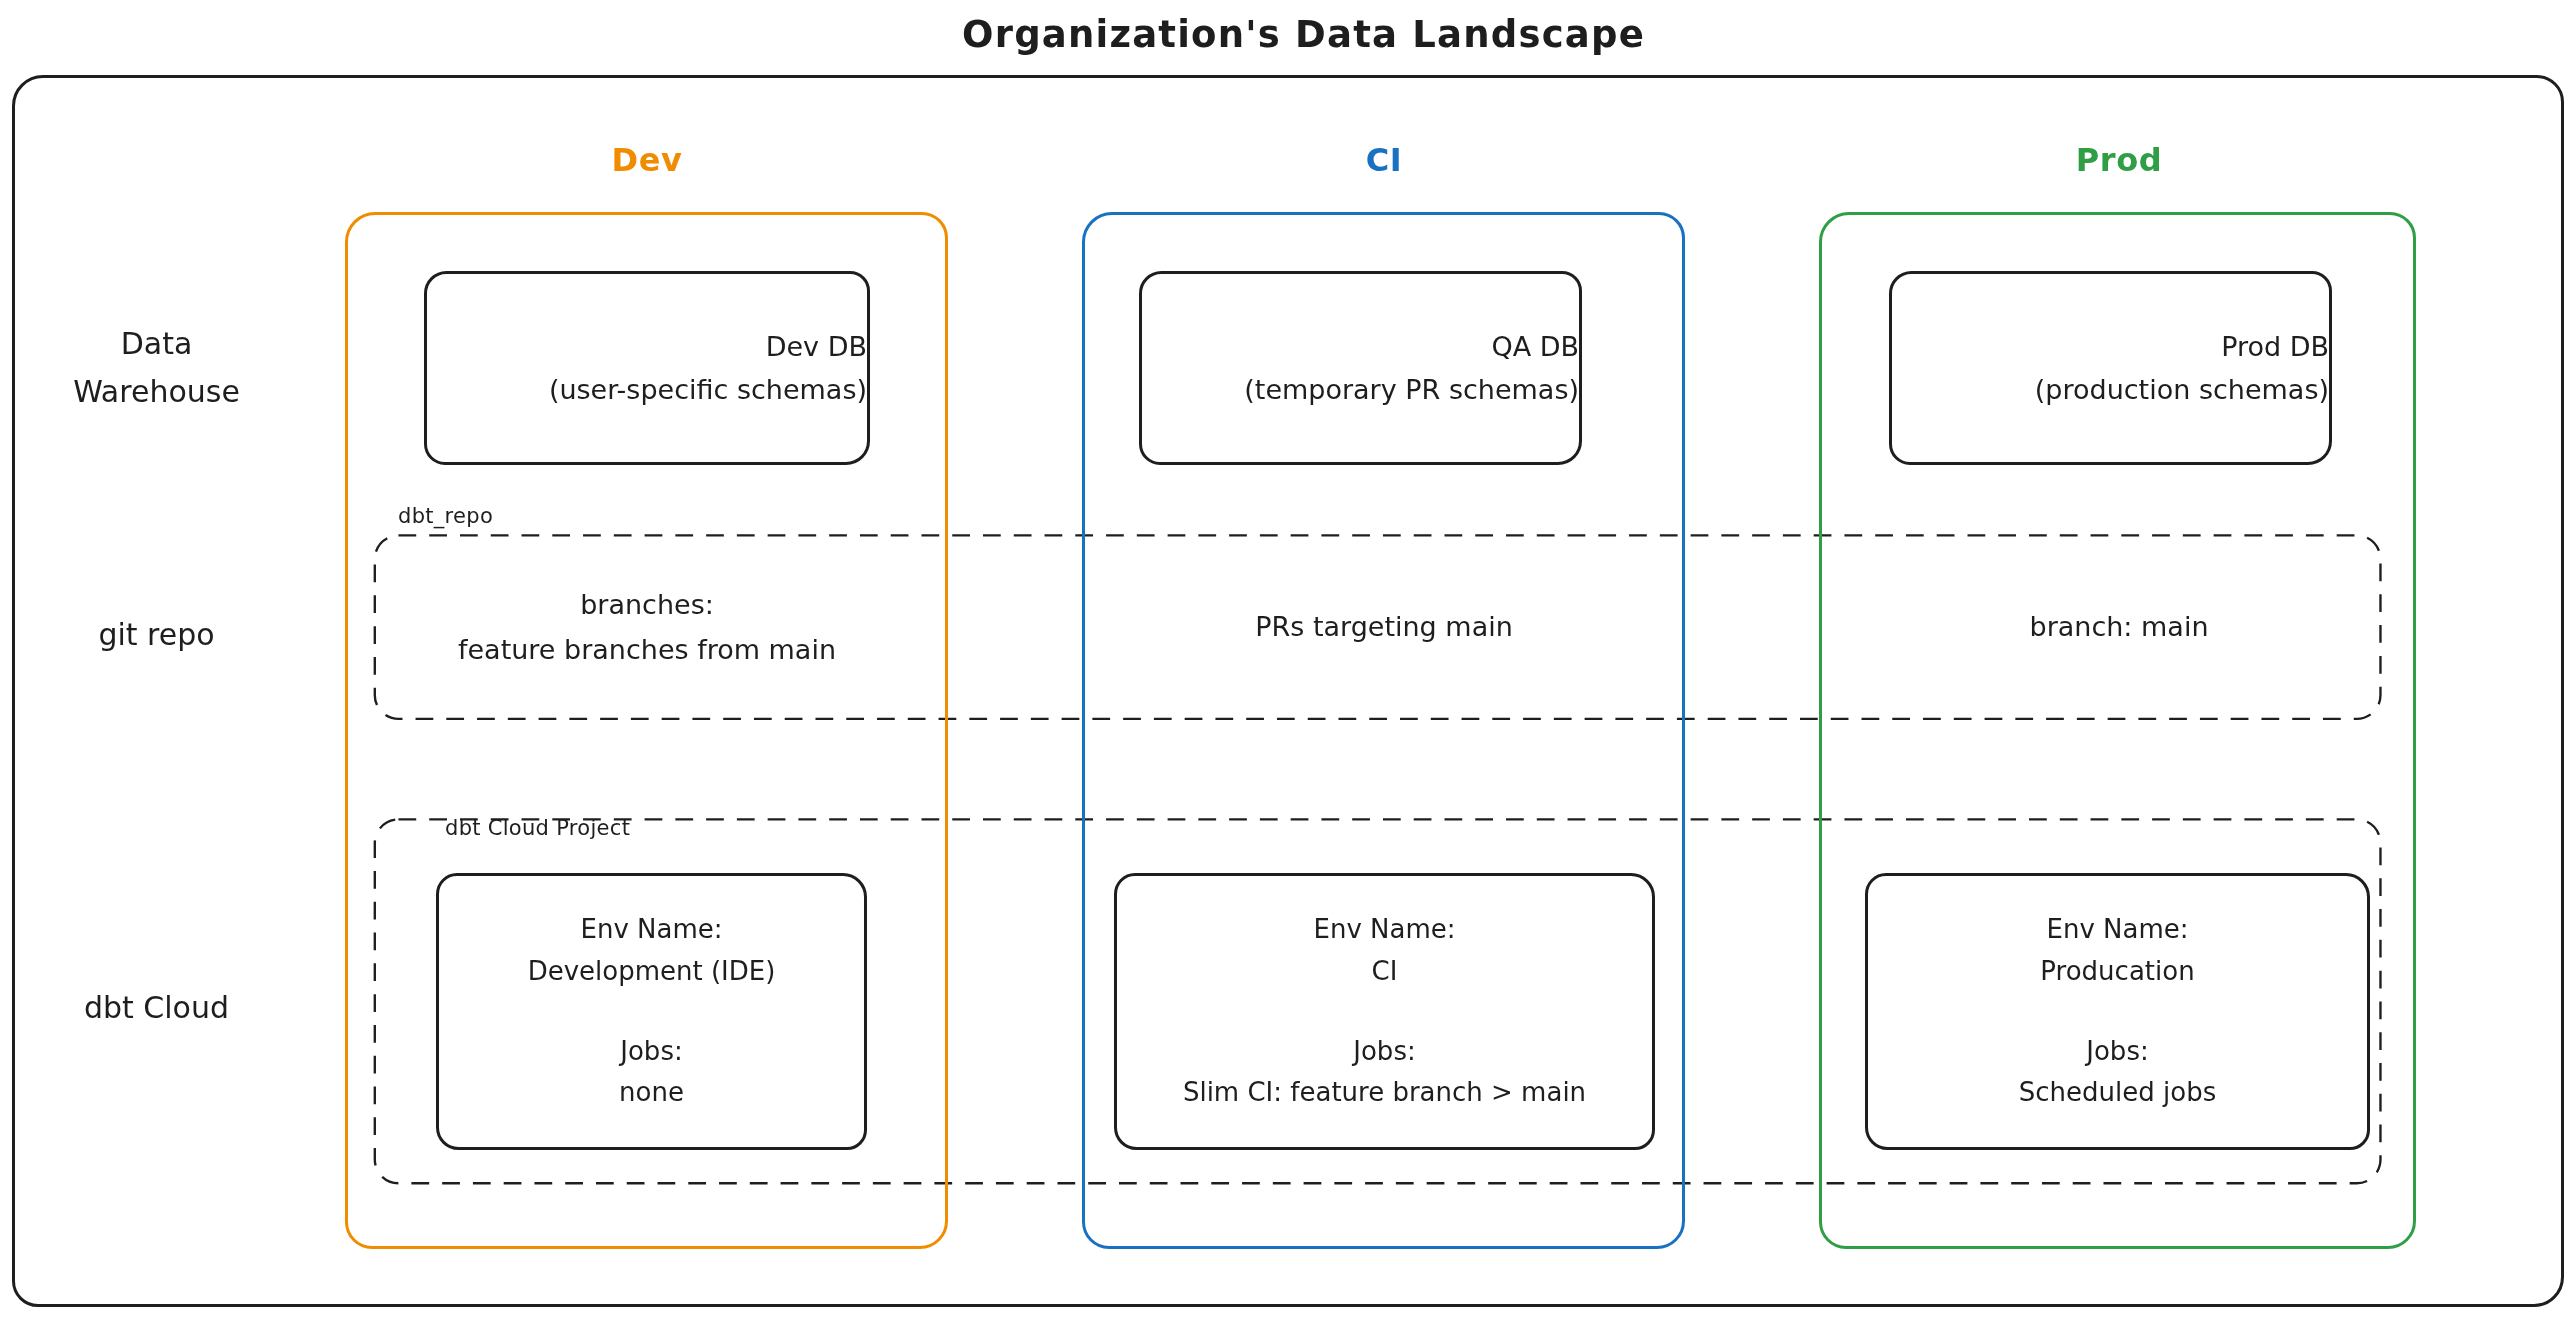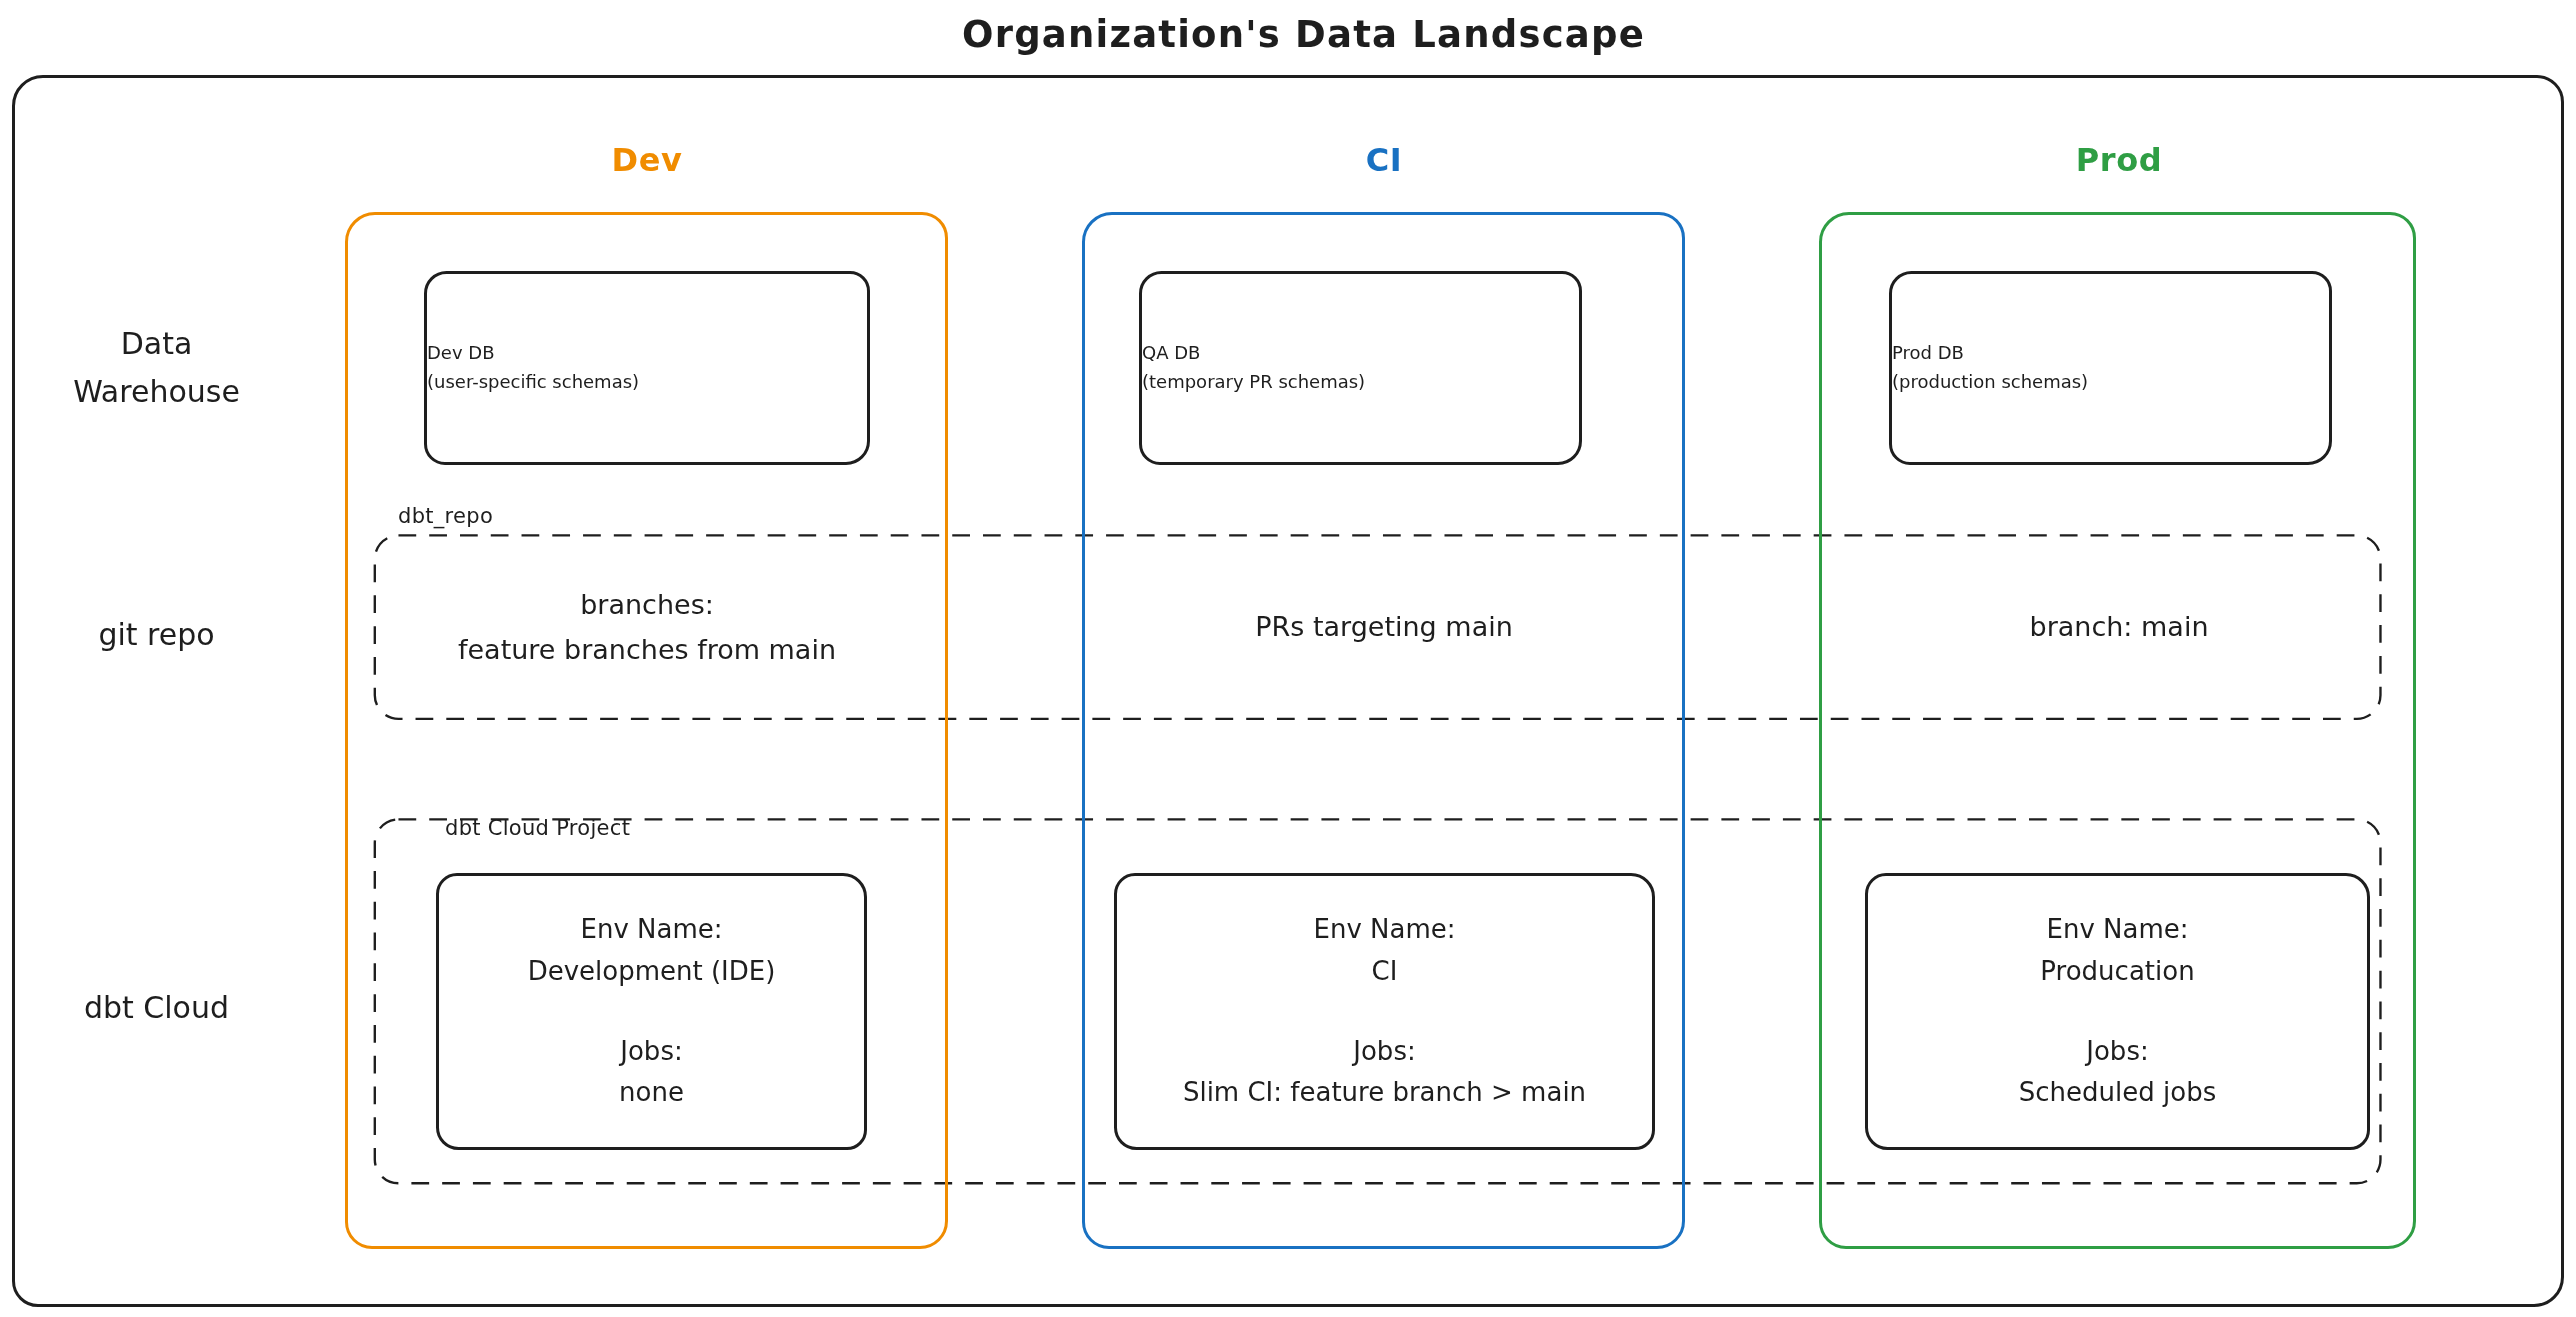--- a/index.html
+++ b/index.html
@@ -44,22 +44,22 @@
   .row-label{
     position:absolute;left:38px;width:237px;
     text-align:center;font-size:30px;line-height:1.6;
   }
   .row-dw{top:320px;}
   .row-git{top:611px;}
   .row-dbt{top:984px;}
   .db-box{
     position:absolute;top:271px;height:188px;
     border:3.6px solid #1e1e1e;border-radius:22.5px 20px 24px 21px;
-    display:flex;flex-direction:column;justify-content:center;align-items:flex-start;
-    text-align:center;font-size:18px;line-height:1.6;
+    display:flex;flex-direction:column;justify-content:center;align-items:flex-end;
+    text-align:center;font-size:27px;line-height:1.6;
   }
   .db-dev{left:424px;width:440px;}
   .db-ci{left:1139px;width:437px;}
   .db-prod{left:1889px;width:437px;}
   .band-label{
     position:absolute;left:398px;
     font-size:21px;letter-spacing:0.3px;white-space:nowrap;
   }
   .lbl-git{top:504px;}
   .lbl-dbt{top:816px;margin-left:47px;}

